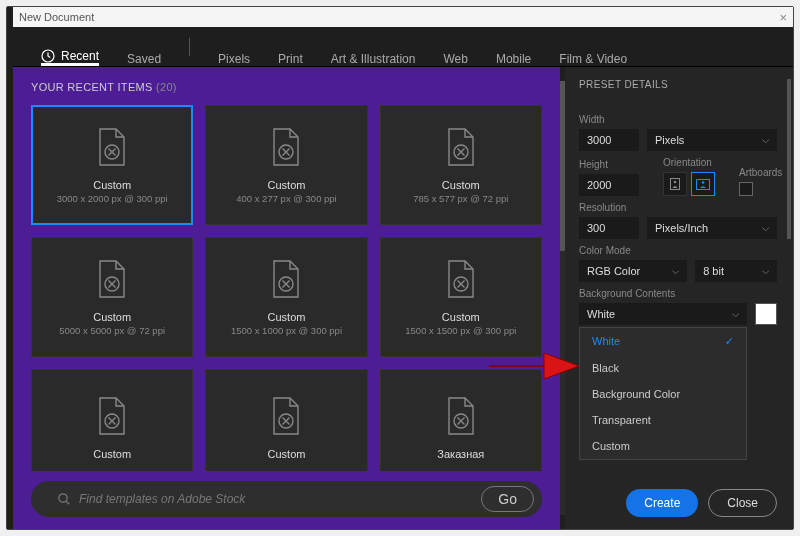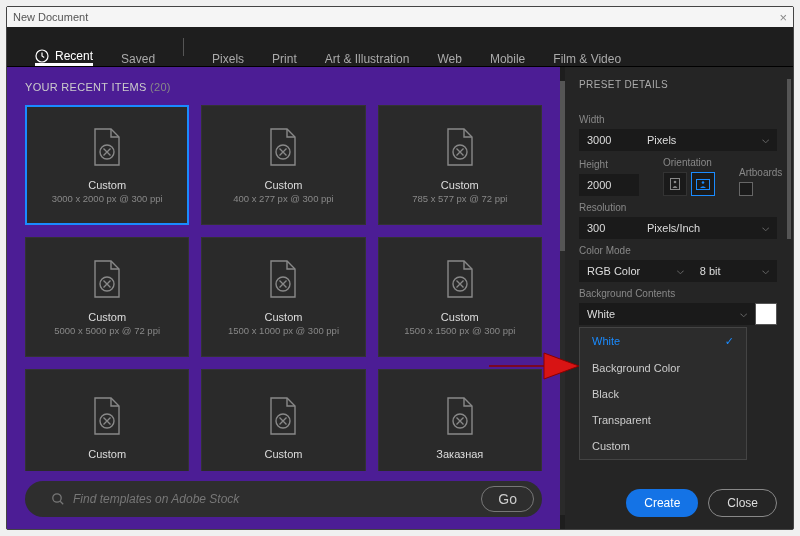--- a/index.html
+++ b/index.html
@@ -1,17 +1,17 @@
 <!DOCTYPE html>
 <html><head>
 <meta charset="utf-8">
 <style>
 * { margin: 0; padding: 0; box-sizing: border-box; }
 body { font-family: -apple-system, "Segoe UI", Arial, sans-serif; background: #f0f0f0; width: 800px; height: 536px; overflow: hidden; }
-.window { width: 788px; height: 524px; margin: 6px; background: #1e1e1e; border: 1px solid #444; border-radius: 2px; display: flex; flex-direction: column; }
+.window { width: 788px; height: 524px; margin: 6px; background: #1e1e1e; border: 1px solid #444; border-radius: 2px; display: flex; flex-direction: column; padding-left: 6px; }
 .titlebar { background: #f5f5f5; height: 20px; display: flex; align-items: center; padding: 0 6px; font-size: 11px; color: #555; }
 .titlebar .close-x { margin-left: auto; color: #888; font-size: 13px; }
 .tabs { display: flex; align-items: center; height: 40px; border-bottom: 1px solid #000; padding: 0 28px; gap: 28px; }
 .tab { color: #aaa; font-size: 12px; display: flex; align-items: flex-end; gap: 6px; height: 100%; }
 .tab.active { color: #fff; border-bottom: 3px solid #fff; }
 .tab-divider { width: 1px; height: 18px; background: #555; }
 .main { flex: 1; display: flex; overflow: hidden; }
 .left { flex: 1; display: flex; flex-direction: column; padding: 14px 18px 12px 18px; background: #4c1d95; }
 .recent-header { color: #ccc; font-size: 11px; letter-spacing: 0.3px; margin-bottom: 12px; }
 .recent-header .count { color: #888; }
@@ -23,21 +23,21 @@
 .card .detail { color: #888; font-size: 9.5px; margin-top: 2px; }
 .search-bar { margin-top: 10px; background: #2e2e2e; border-radius: 20px; height: 36px; display: flex; align-items: center; padding: 0 8px 0 26px; }
 .search-bar .placeholder { color: #777; font-style: italic; font-size: 12px; margin-left: 8px; flex: 1; }
 .go-btn { border: 1px solid #777; color: #ccc; border-radius: 14px; padding: 4px 16px; font-size: 14px; background: transparent; }
 .scroll-track { width: 5px; background: #2a2a2a; margin: 14px 0; }
 .scroll-thumb { width: 5px; background: #555; height: 170px; }
 .right { width: 228px; background: #252525; padding: 12px 16px 12px 14px; display: flex; flex-direction: column; position: relative; }
 .right-title { color: #aaa; font-size: 10px; letter-spacing: 0.4px; margin-bottom: 8px; }
 .label { color: #888; font-size: 10px; margin-bottom: 4px; margin-top: 6px; }
 .input { background: #1a1a1a; color: #ddd; border: none; padding: 5px 8px; font-size: 11px; width: 60px; }
-.row { display: flex; align-items: flex-end; }
+.row { display: flex; gap: 8px; align-items: flex-end; }
 .select { background: #1a1a1a; color: #ddd; border: none; padding: 5px 8px; font-size: 11px; display: flex; align-items: center; justify-content: space-between; }
 .chev { color: #888; font-size: 9px; }
 .orient-btn { width: 24px; height: 24px; background: #1a1a1a; display: flex; align-items: center; justify-content: center; border: 1px solid #333; }
 .orient-btn.active { border: 1px solid #1a8bff; }
 .checkbox { width: 14px; height: 14px; border: 1px solid #666; background: #1a1a1a; }
 .swatch { width: 22px; height: 22px; background: #fff; border: 1px solid #555; }
 .dropdown-open { background: #2c2c2c; border: 1px solid #444; margin-top: 2px; }
 .dropdown-open .opt { padding: 7px 12px; color: #ccc; font-size: 11px; display: flex; justify-content: space-between; }
 .dropdown-open .opt.sel { color: #1a8bff; }
 .footer-btns { margin-top: auto; display: flex; gap: 10px; justify-content: flex-end; padding-top: 10px; }
@@ -276,24 +276,24 @@
             <span class="chev">⌵</span>
         </div>
         <div class="swatch"></div>
       </div>
       <div class="dropdown-open" style="width:calc(100% - 30px)">
         <div class="opt sel">
             <span>White</span>
             <span>✓</span>
           </div>
         <div class="opt">
+            <span>Black</span>
+          </div>
+        <div class="opt">
             <span>Background Color</span>
-          </div>
-        <div class="opt">
-            <span>Black</span>
           </div>
         <div class="opt">
             <span>Transparent</span>
           </div>
         <div class="opt">
             <span>Custom</span>
           </div>
       </div>
 
       <div class="footer-btns">

